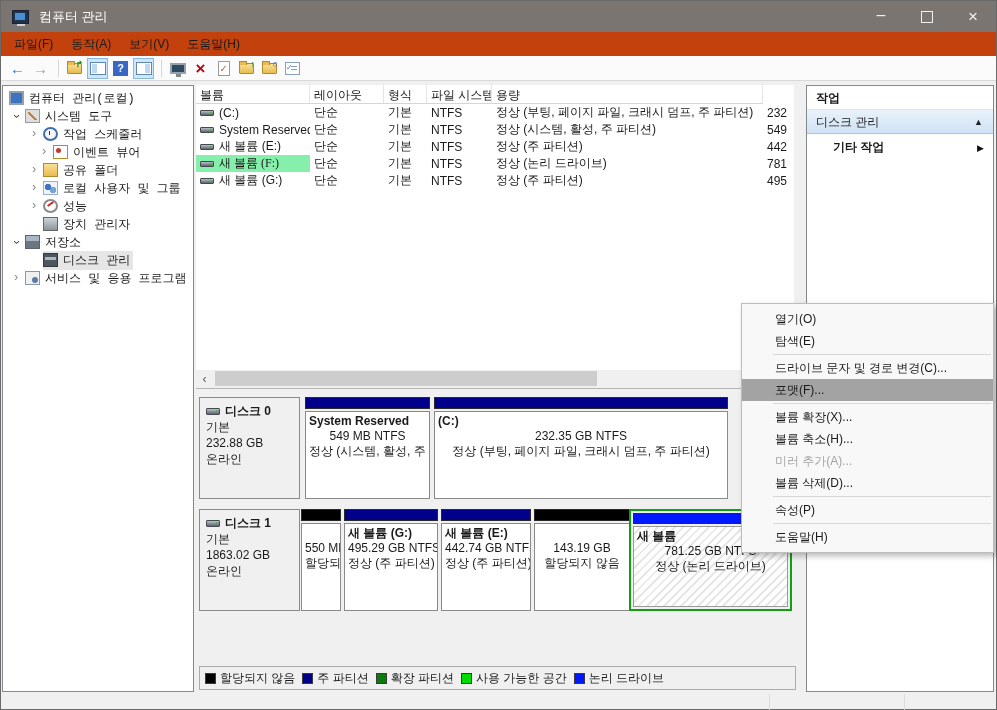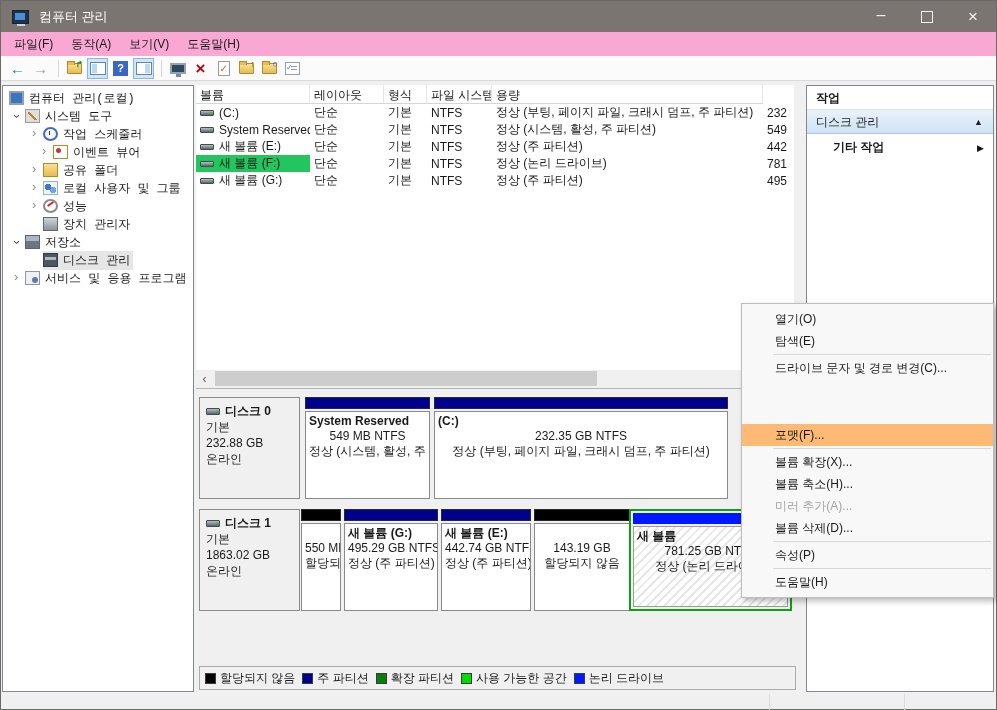--- a/index.html
+++ b/index.html
@@ -14,21 +14,21 @@
   .app-ico::before { content:""; position:absolute; inset:2px 3px 3px 2px; background:#4a8fd4; }
   .app-ico::after { content:""; position:absolute; left:4px; bottom:-3px; width:8px; height:2px; background:#cfd3d8; }
   .title-text { color:#ffffff; font-size:13px; margin-left:10px; }
   .winbtns { position:absolute; right:0; top:0; height:31px; display:flex; }
   .wbtn { width:46px; height:31px; display:flex; align-items:center; justify-content:center; color:#f2f2f2; font-size:13px; }
   .wbtn.min::after { content:"–"; font-size:16px; margin-top:-4px; }
   .wbtn.max::after { content:""; width:10px; height:10px; border:1px solid #f2f2f2; display:block; }
   .wbtn.close::after { content:"×"; font-size:17px; }
 
   
-  .menubar { left:0; top:31px; width:995px; height:24px; background:#f9a8d4; display:flex; align-items:center; padding-left:4px; }
+  .menubar { left:0; top:31px; width:995px; height:24px; background:#c2410c; display:flex; align-items:center; padding-left:4px; }
   .menu-item { padding:3px 9px; font-size:12px; }
   .toolbar { left:0; top:55px; width:995px; height:25px; background:#fbfbfb; border-bottom:1px solid #d9d9d9; display:flex; align-items:center; padding-left:6px; }
   .tbtn { width:21px; height:21px; display:flex; align-items:center; justify-content:center; margin-right:2px; position:relative; }
   .tbtn.active { background:#cfe6fb; border:1px solid #88b7e4; }
   .tsep { width:1px; height:17px; background:#d6d6d6; margin:0 5px; }
   .arrow-glyph { font-weight:bold; font-size:15px; line-height:1; }
   .back-a { color:#2a6fc9; }
   .fwd-a { color:#9d9d9d; }
   .fold { width:15px; height:11px; background:linear-gradient(#f8e096,#e8bc4e); border:1px solid #b08a31; border-radius:1px; position:relative; }
   .fold::before { content:""; position:absolute; top:-3px; left:-1px; width:6px; height:3px; background:#e8bc4e; border:1px solid #b08a31; border-bottom:none; }
@@ -81,21 +81,21 @@
 
   
   .vlist { left:195px; top:84px; width:598px; height:285px; background:#ffffff; overflow:hidden; }
   .vgrid { display:grid; grid-template-columns:114px 74px 43px 65px 271px 31px; }
   .vhead { height:19px; }
   .vhead > div { border-right:1px solid #e4e4e4; border-bottom:1px solid #d6d6d6; padding:2px 4px; font-size:12px; white-space:nowrap; overflow:hidden; }
   .vrow { height:17px; }
   .vrow > div { padding:1px 4px; font-size:12px; white-space:nowrap; overflow:hidden; display:flex; align-items:center; }
   .disk-ico { width:14px; height:6px; background:linear-gradient(#b9bfc6,#5c646c); border:1px solid #454a50; border-radius:1px; margin-right:5px; flex:0 0 14px; position:relative; }
   .disk-ico::after { content:""; position:absolute; right:1px; top:1px; width:2px; height:2px; background:#43c12e; }
-  .namecell-hl { background:#22c55e; }
+  .namecell-hl { background:#86efac;font-family:Liberation Serif, serif; }
 
   
   .hscroll { left:195px; top:369px; width:598px; height:17px; background:#f0f0f0; }
   .hs-arrow { position:absolute; left:0; top:0; width:17px; height:17px; color:#5a5a5a; font-size:12px; display:flex; align-items:center; justify-content:center; }
   .hs-arrow::after { content:"‹"; }
   .hs-thumb { position:absolute; left:19px; top:1px; width:382px; height:15px; background:#cdcdcd; }
   .splitline { left:195px; top:387px; width:598px; height:1px; background:#b5b5b5; }
 
   
   .dlabel { width:101px; height:102px; background:#f0f0f0; border:1px solid #8a8a8a; padding:5px 6px 0 6px; }
@@ -443,21 +443,21 @@
       <span>기타 작업</span>
       <span class="tri-right"></span>
     </div>
   </div>
 
   <div class="cmenu abs">
     <div class="mi">열기(O)</div>
     <div class="mi">탐색(E)</div>
     <div class="msep"></div>
     <div class="mi">드라이브 문자 및 경로 변경(C)...</div>
-    <div class="mi" style="background-color: #fdba74; margin-top: 45px;">포맷(F)...</div>
+    <div class="mi" style="background-color: #a3a3a3;">포맷(F)...</div>
     <div class="msep"></div>
     <div class="mi">볼륨 확장(X)...</div>
     <div class="mi">볼륨 축소(H)...</div>
     <div class="mi disabled">미러 추가(A)...</div>
     <div class="mi">볼륨 삭제(D)...</div>
     <div class="msep"></div>
     <div class="mi">속성(P)</div>
     <div class="msep"></div>
     <div class="mi">도움말(H)</div>
   </div>

